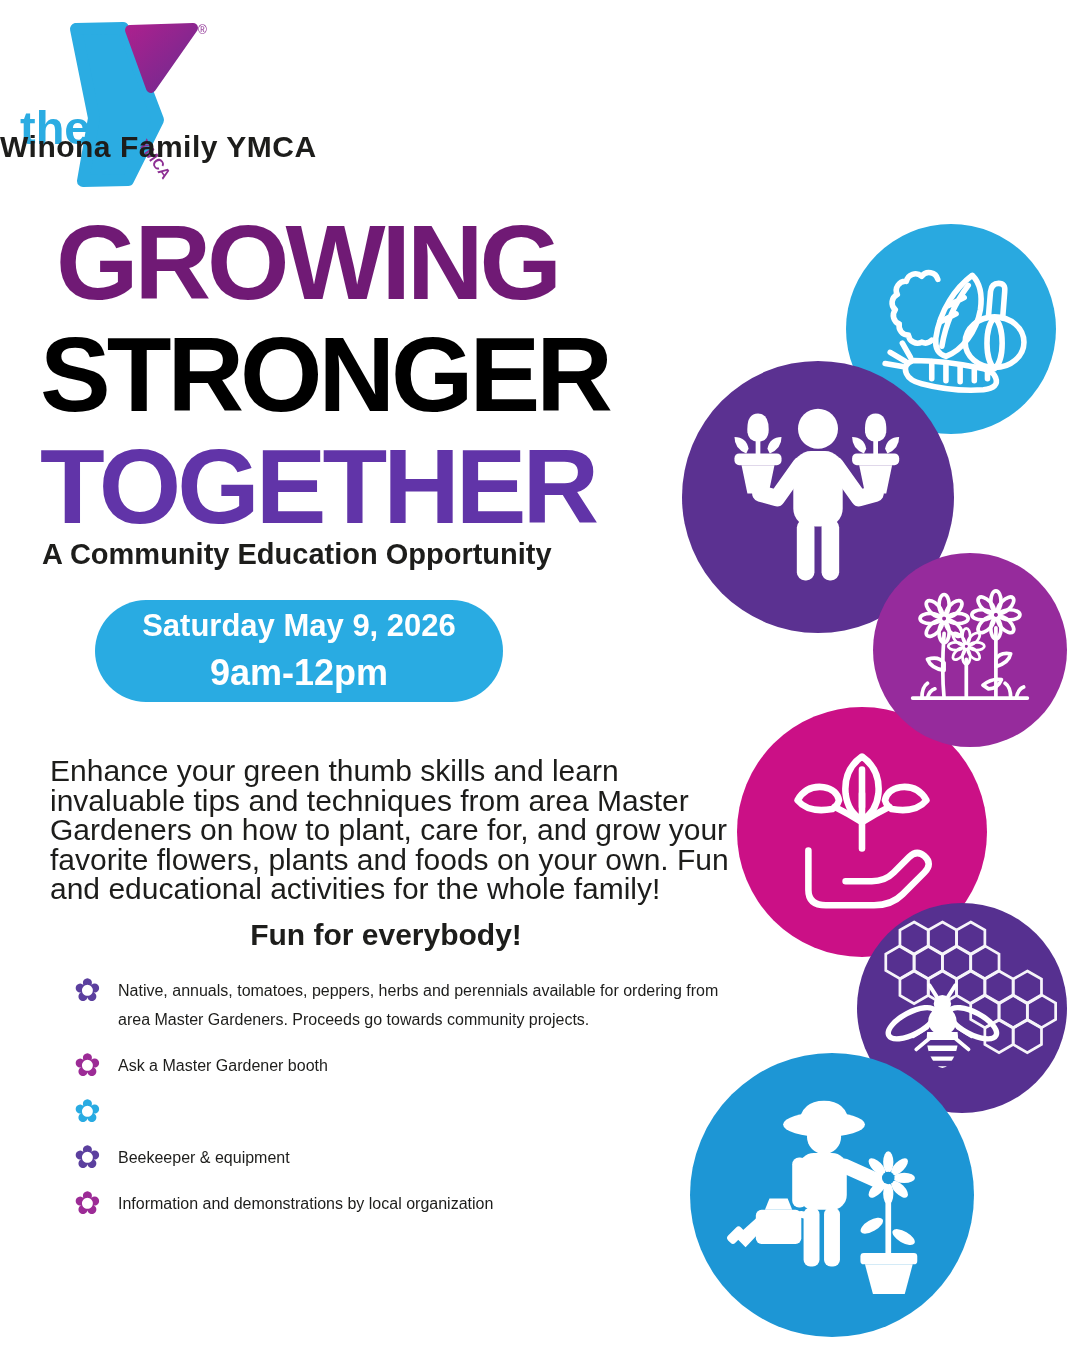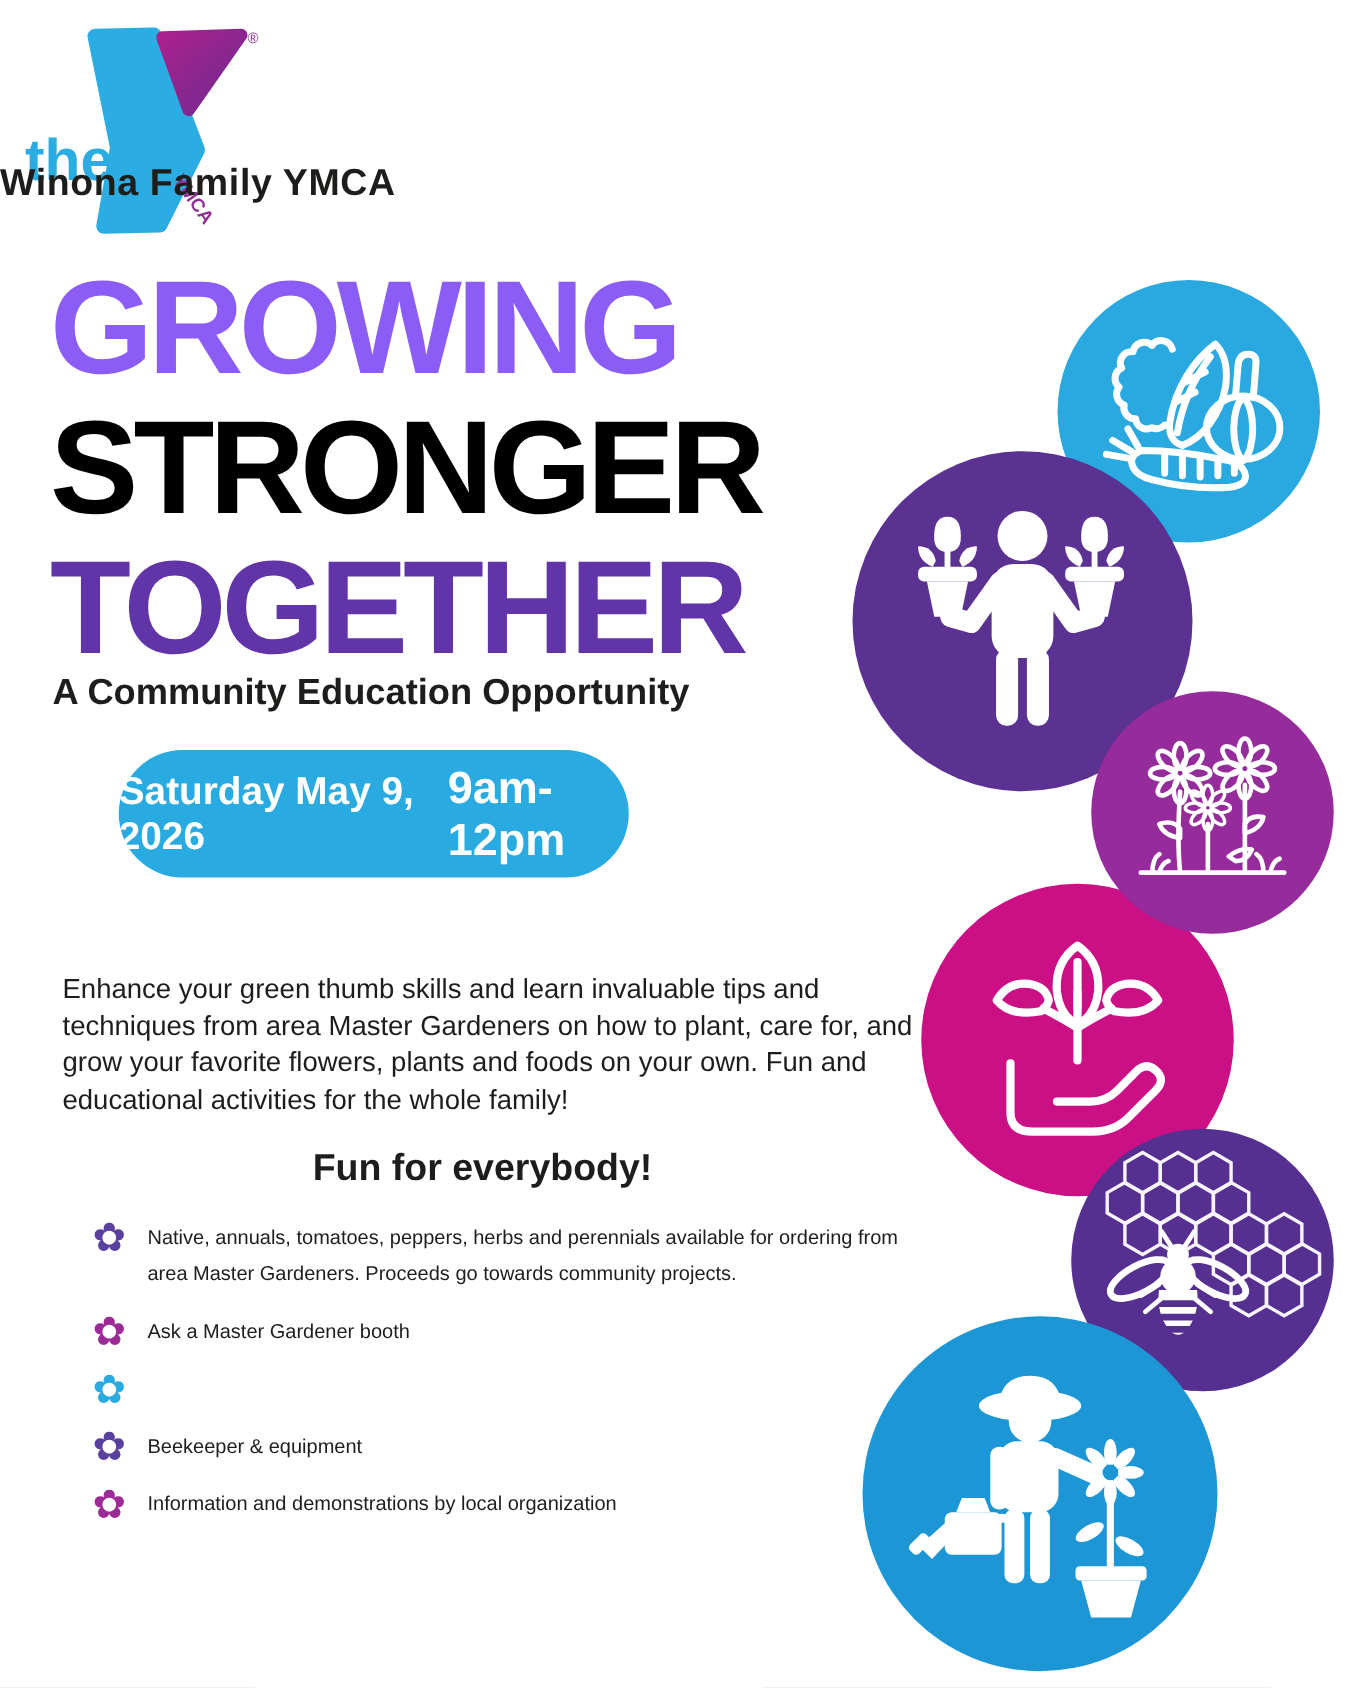--- a/index.html
+++ b/index.html
@@ -5,24 +5,24 @@
   html,body{margin:0;padding:0;background:#e8e8e8}
   .poster{position:relative;width:1080px;height:1350px;background:#ffffff;overflow:hidden;
           font-family:"Liberation Sans",sans-serif;color:#1d1d1b}
   .logo{position:absolute;left:18px;top:20px;width:205px;height:180px}
   .org-name{position:absolute;left:0;top:130px;width:100%;text-align:left;
             font-size:30px;font-weight:bold;letter-spacing:0.5px}
   .title-block{position:absolute;left:40px;top:206px;width:620px}
   .title-line{display:block;font-size:106px;font-weight:bold;line-height:112px;letter-spacing:-4px}
   .subtitle{position:absolute;left:42px;top:538px;font-size:29px;font-weight:bold}
   .date-badge{position:absolute;left:95px;top:600px;width:408px;height:102px;border-radius:51px;
-              display:flex;flex-direction:row;align-items:center;justify-content:center;gap:8px}
+              display:flex;flex-direction:column;align-items:center;justify-content:center;gap:8px}
   .date-badge .l1{color:#fff;font-size:31px;font-weight:bold}
   .date-badge .l2{color:#fff;font-size:36px;font-weight:bold}
-  .intro{position:absolute;left:50px;top:776px;width:700px;font-size:22px;line-height:29.5px}
+  .intro{position:absolute;left:50px;top:756px;width:700px;font-size:30px;line-height:29.5px}
   .fun-heading{position:absolute;left:50px;top:918px;width:672px;text-align:center;
                font-size:30px;font-weight:bold}
   .bullet-list{position:absolute;left:74px;top:976px;width:668px}
   .bullet-item{display:flex;align-items:flex-start;margin-bottom:17px}
   .bullet-glyph{flex:0 0 44px;font-size:32px;line-height:30px;margin-top:-1px}
   .bullet-text{font-size:16px;line-height:29px}
   .circle{position:absolute;border-radius:50%;display:flex;align-items:center;justify-content:center}
   .c-veg{left:846px;top:224px;width:210px;height:210px}
   .c-person{left:682px;top:361px;width:272px;height:272px}
   .c-hand{left:737px;top:707px;width:250px;height:250px}
@@ -47,21 +47,21 @@
       <path d="M58,9 L105,8 L140,100 L110,160 L65,161 L76,98 Z" fill="#2bace2" stroke="#2bace2" stroke-width="12"></path>
       <path d="M112,10 L175,8 L133,68 Z" fill="url(#ytri)" stroke="url(#ytri)" stroke-width="10"></path>
     </g>
     <text transform="translate(120,124) rotate(55)" font-size="15" font-weight="bold" fill="#8d2f93">YMCA</text>
     <text x="180" y="14" font-size="12" fill="#8d2f93">®</text>
   </svg>
 
   <div class="org-name">Winona Family YMCA</div>
 
   <div class="title-block">
-    <span class="title-line" style="color: #8b5cf6;">GROWING</span>
+    <span class="title-line" style="color: #701a75; margin-left: 16px;">GROWING</span>
     <span class="title-line" style="color: #000000;">STRONGER</span>
     <span class="title-line" style="color: rgb(97, 52, 168);">TOGETHER</span>
   </div>
   <div class="subtitle">A Community Education Opportunity</div>
 
   <div class="date-badge" style="background-color: rgb(41, 171, 226);">
     <span class="l1">Saturday May 9, 2026</span>
     <span class="l2">9am-12pm</span>
   </div>
 

